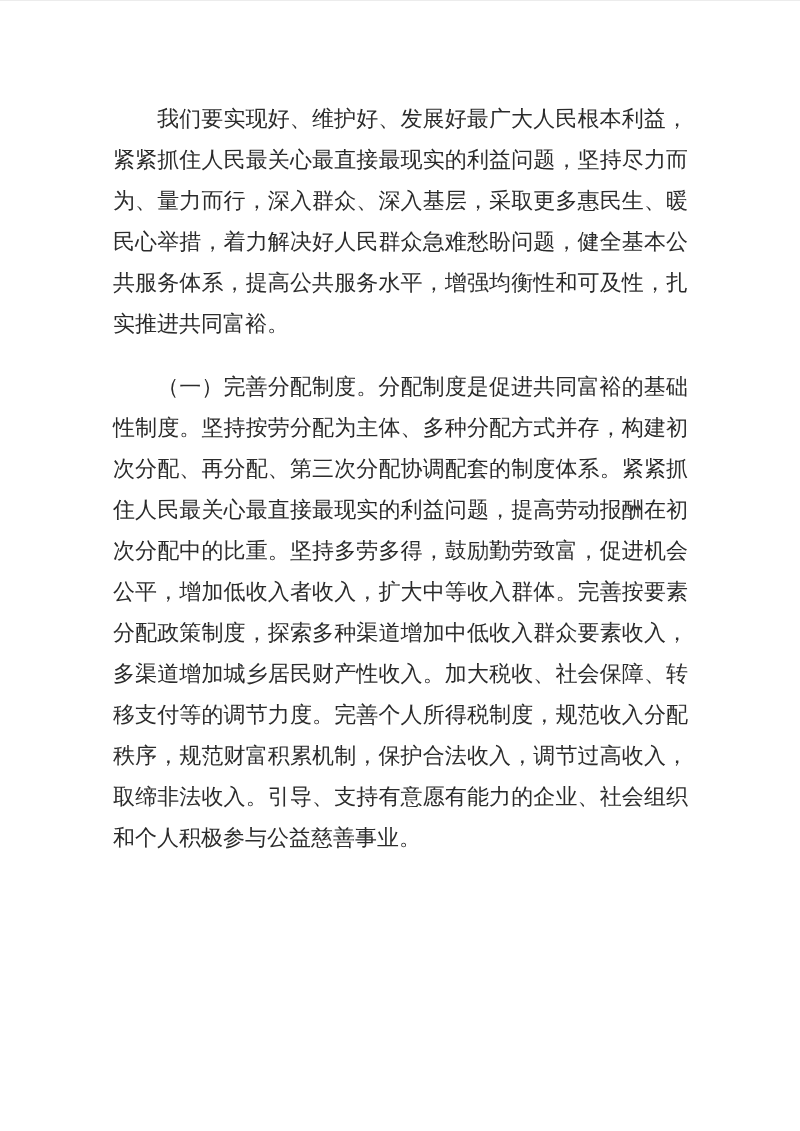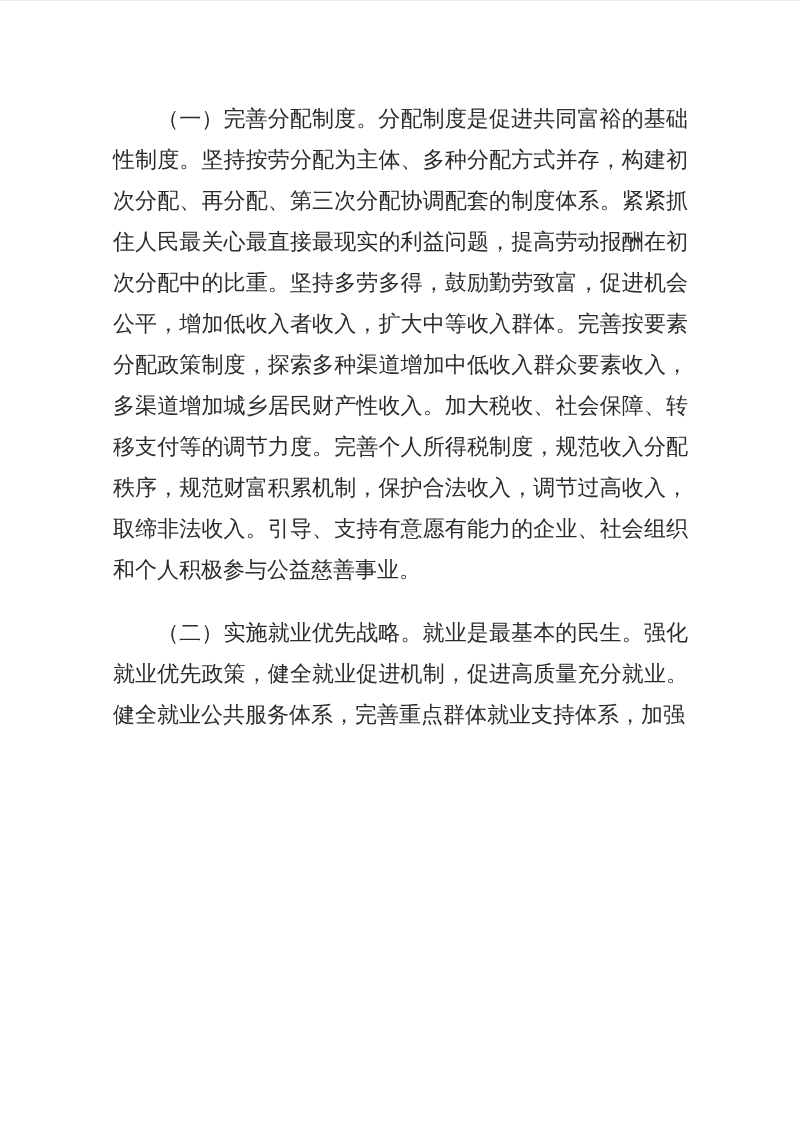--- a/index.html
+++ b/index.html
@@ -33,16 +33,16 @@
     letter-spacing: 0;
     line-break: strict;
     font-weight: 400;
   }
 </style>
 </head>
 <body>
 
 <div class="page">
   <div class="content">
+    <p>我们要实现好、维护好、发展好最广大人民根本利益，紧紧抓住人民最关心最直接最现实的利益问题，坚持尽力而为、量力而行，深入群众、深入基层，采取更多惠民生、暖民心举措，着力解决好人民群众急难愁盼问题，健全基本公共服务体系，提高公共服务水平，增强均衡性和可及性，扎实推进共同富裕。</p>
     <p>（一）完善分配制度。分配制度是促进共同富裕的基础性制度。坚持按劳分配为主体、多种分配方式并存，构建初次分配、再分配、第三次分配协调配套的制度体系。紧紧抓住人民最关心最直接最现实的利益问题，提高劳动报酬在初次分配中的比重。坚持多劳多得，鼓励勤劳致富，促进机会公平，增加低收入者收入，扩大中等收入群体。完善按要素分配政策制度，探索多种渠道增加中低收入群众要素收入，多渠道增加城乡居民财产性收入。加大税收、社会保障、转移支付等的调节力度。完善个人所得税制度，规范收入分配秩序，规范财富积累机制，保护合法收入，调节过高收入，取缔非法收入。引导、支持有意愿有能力的企业、社会组织和个人积极参与公益慈善事业。</p>
-    <p>（二）实施就业优先战略。就业是最基本的民生。强化就业优先政策，健全就业促进机制，促进高质量充分就业。健全就业公共服务体系，完善重点群体就业支持体系，加强</p>
   </div>
 </div>
 
 </body></html>

